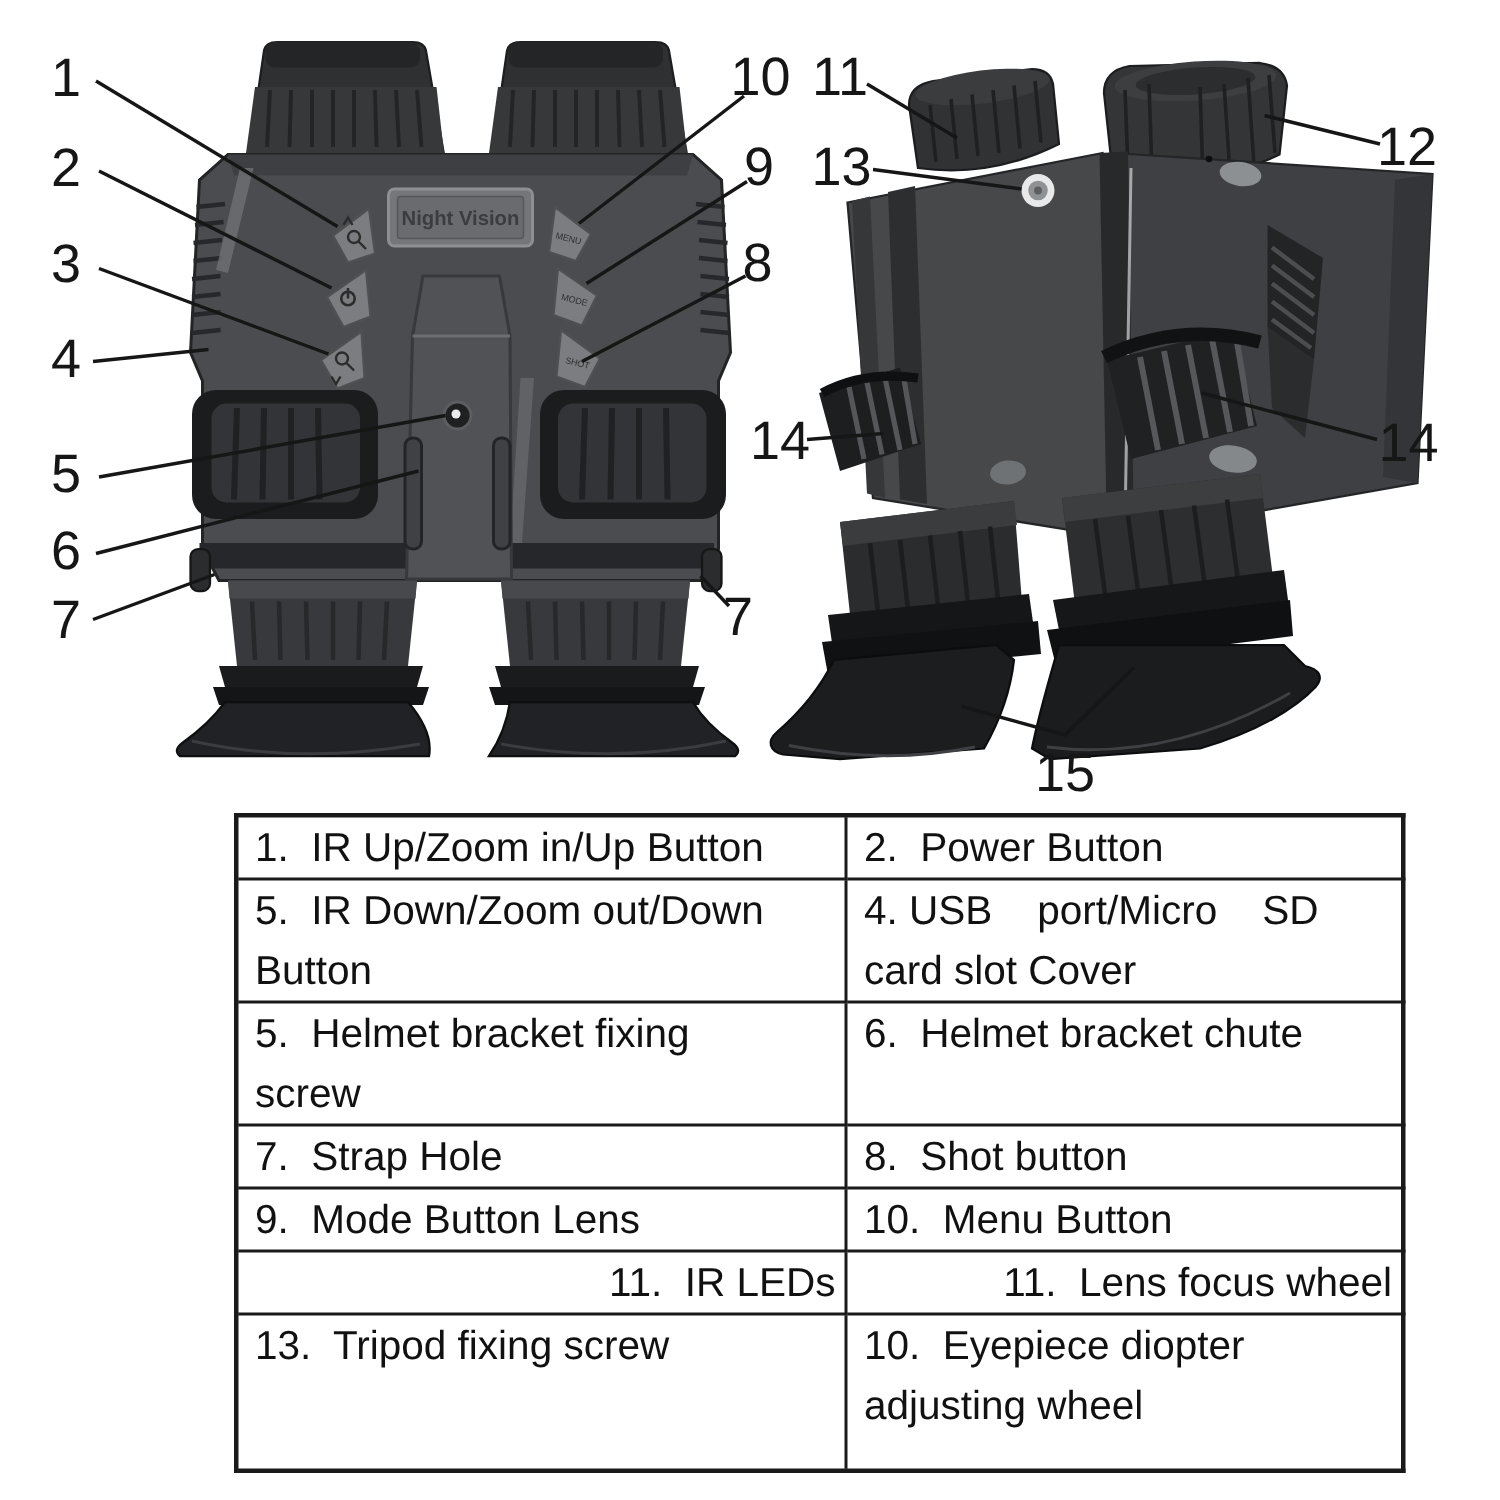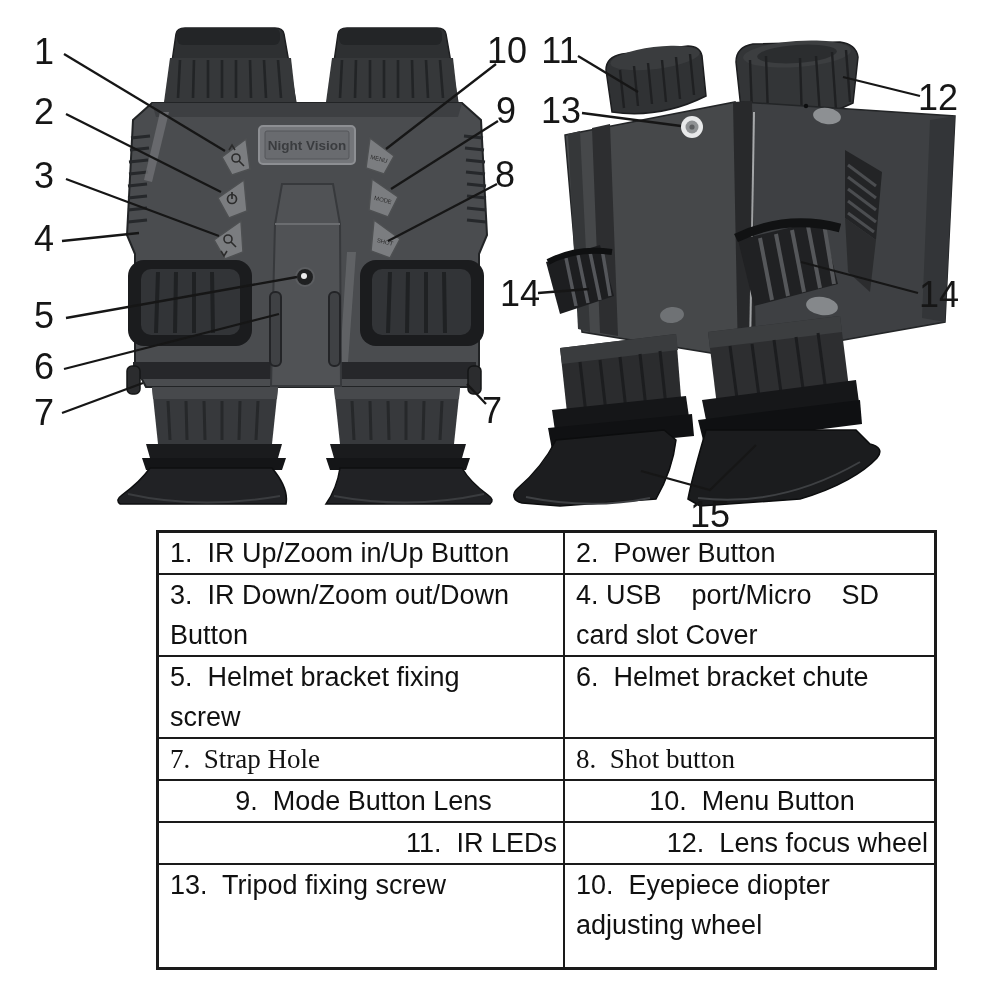--- a/index.html
+++ b/index.html
@@ -1,29 +1,29 @@
 <!DOCTYPE html>
 <html><head>
 <meta charset="utf-8">
 <style>
   html,body{margin:0;padding:0;background:#ffffff;}
   .stage{position:relative;width:1000px;height:1000px;background:#ffffff;overflow:hidden;
          font-family:"Liberation Sans",sans-serif;}
   svg{position:absolute;top:0;left:0;}
   .callout-num{font-family:"Liberation Sans",sans-serif;font-size:36px;fill:#161616;}
   .leader{stroke:#161616;stroke-width:2.3;fill:none;}
-  table.parts{position:absolute;left:156px;top:530px;border-collapse:collapse;
+  table.parts{position:absolute;left:156px;top:542px;border-collapse:collapse;
               table-layout:fixed;width:741px;border:3px solid #1a1a1a;background:#ffffff;}
   table.parts td{border:2px solid #1a1a1a;vertical-align:top;padding:0 6px 0 11px;
                  font-size:27px;line-height:40px;color:#111;white-space:pre-wrap;
                  overflow:hidden;}
   td.c-left{width:387px;}
   td.c-right{width:352px;}
-  tr.r1{height:40px;} tr.r2{height:78px;} tr.r3{height:72px;} tr.r4{height:37px;font-family:Liberation Serif, serif;}
-  tr.r5{height:36px;text-align:center;} tr.r6{height:36px;text-align:right;} tr.r7{height:104px;} tr.r8{height:40px;}
+  tr.r1{height:40px;} tr.r2{height:78px;} tr.r3{height:72px;} tr.r4{height:37px;}
+  tr.r5{height:36px;} tr.r6{height:36px;text-align:right;} tr.r7{height:104px;} tr.r8{height:40px;}
 </style>
 </head>
 <body>
 
 <div class="stage">
 
 <svg width="1000" height="530" viewBox="0 0 1000 530">
 
   <g>
 
@@ -358,41 +358,41 @@
   </g>
 </svg>
 
 <table class="parts">
   <tbody>
     <tr class="r1">
       <td class="c-left">1.  IR Up/Zoom in/Up Button</td>
       <td class="c-right">2.  Power Button</td>
     </tr>
     <tr class="r2">
-      <td class="c-left">3.  IR Down/Zoom out/Down
+      <td class="c-left">5.  IR Down/Zoom out/Down
 Button</td>
       <td class="c-right">4. USB    port/Micro    SD
 card slot Cover</td>
     </tr>
     <tr class="r3">
       <td class="c-left">5.  Helmet bracket fixing
 screw</td>
       <td class="c-right">6.  Helmet bracket chute</td>
     </tr>
     <tr class="r4">
       <td class="c-left">7.  Strap Hole</td>
       <td class="c-right">8.  Shot button</td>
     </tr>
     <tr class="r5">
       <td class="c-left">9.  Mode Button Lens</td>
       <td class="c-right">10.  Menu Button</td>
     </tr>
     <tr class="r6">
       <td class="c-left">11.  IR LEDs</td>
-      <td class="c-right">12.  Lens focus wheel</td>
+      <td class="c-right">11.  Lens focus wheel</td>
     </tr>
     <tr class="r7">
       <td class="c-left">13.  Tripod fixing screw</td>
       <td class="c-right">10.  Eyepiece diopter
 adjusting wheel</td>
     </tr>
   </tbody>
 </table>
 
 </div>

